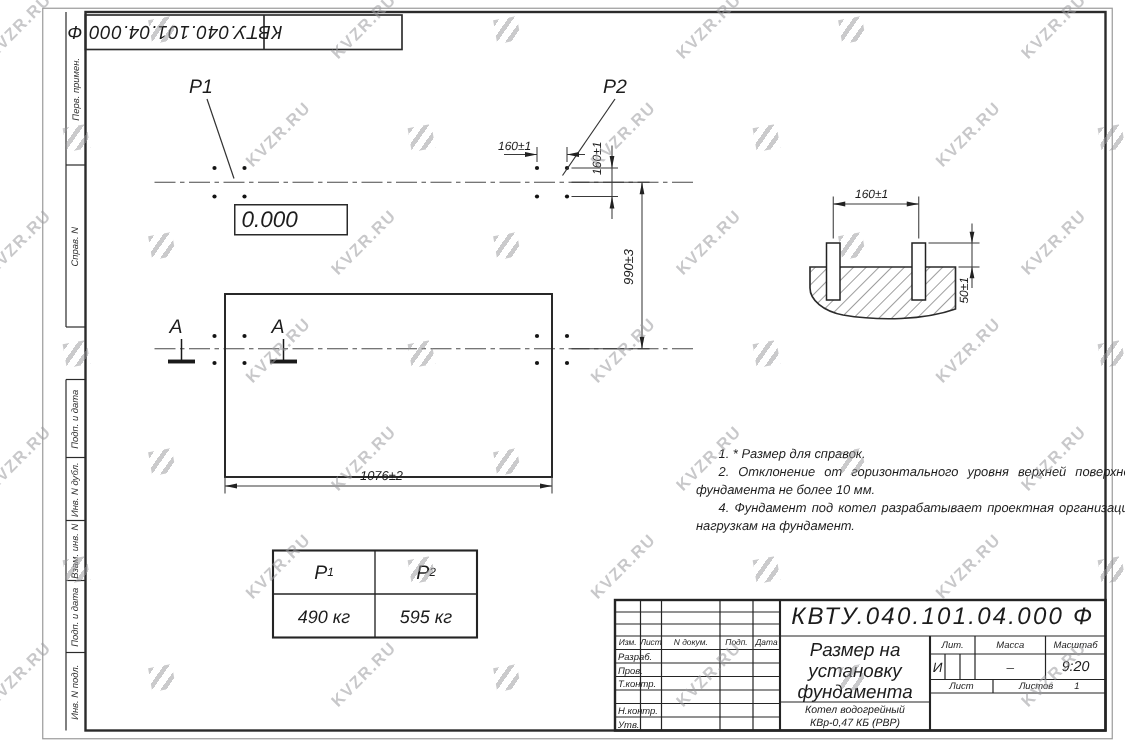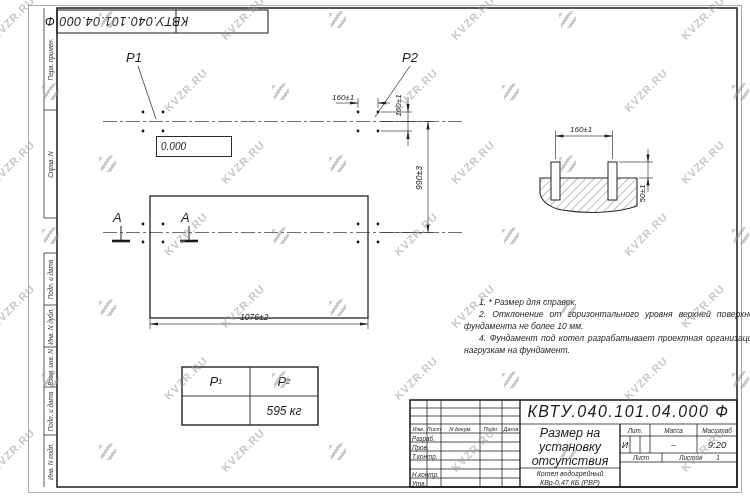--- a/index.html
+++ b/index.html
@@ -210,21 +210,21 @@
     </div>
   <div class="sidecell" style="top:387px;height:48px;">
       <span>Подп. и дата</span>
     </div>
   <div class="sidecell" style="top:435px;height:52px;">
       <span>Инв. N подл.</span>
     </div>
 
   <div class="txt" style="left:126px;top:50px;font-size:13px;">P1</div>
   <div class="txt" style="left:402px;top:50px;font-size:13px;">P2</div>
-  <div class="elev-box" style="left:156px;top:136px;width:70px;height:19px;font-size:10px;">0.000</div>
+  <div class="elev-box" style="left:156px;top:136px;width:70px;height:19px;font-size:15px;">0.000</div>
   <div class="txt" style="left:332px;top:93px;font-size:8px;">160±1</div>
   <div class="vwrap" style="left:392px;top:85px;width:12px;height:40px;">
       <span style="font-size:8px;">160±1</span>
     </div>
   <div class="txt" style="left:240px;top:312px;font-size:8.6px;">1076±2</div>
   <div class="vwrap" style="left:413px;top:155px;width:12px;height:45px;">
       <span style="font-size:8.6px;">990±3</span>
     </div>
   <div class="txt" style="left:113px;top:210px;font-size:13px;">A</div>
   <div class="txt" style="left:181px;top:210px;font-size:13px;">A</div>
@@ -241,39 +241,40 @@
   </div>
 
   <div class="txt ctr" style="left:182px;top:368px;width:68px;height:27px;font-size:13px;">
     <span>P</span>
       <sub style="font-size:8px;">1</sub>
   </div>
   <div class="txt ctr" style="left:250px;top:368px;width:68px;height:27px;font-size:13px;">
     <span>P</span>
       <sub style="font-size:8px;">2</sub>
   </div>
+  <div class="txt ctr" style="left:182px;top:397px;width:68px;height:27px;font-size:12px;">490 кг</div>
   <div class="txt ctr" style="left:250px;top:397px;width:68px;height:27px;font-size:12px;font-style:italic;">595 кг</div>
 
   <div class="txt ctr" style="left:522px;top:402px;width:213px;height:20px;font-size:16px;letter-spacing:1.5px;">КВТУ.040.101.04.000  Ф</div>
 
   <div class="txt ctr" style="left:410px;top:424px;width:17px;height:9px;font-size:5.6px;">Изм.</div>
   <div class="txt ctr" style="left:427px;top:424px;width:14px;height:9px;font-size:5.6px;">Лист</div>
   <div class="txt ctr" style="left:441px;top:424px;width:39px;height:9px;font-size:5.6px;">N докум.</div>
   <div class="txt ctr" style="left:480px;top:424px;width:22px;height:9px;font-size:5.6px;">Подп.</div>
   <div class="txt ctr" style="left:502px;top:424px;width:18px;height:9px;font-size:5.6px;">Дата</div>
 
   <div class="txt" style="left:412px;top:434.5px;font-size:6.3px;">Разраб.</div>
   <div class="txt" style="left:412px;top:443.5px;font-size:6.3px;">Пров.</div>
   <div class="txt" style="left:412px;top:452.5px;font-size:6.3px;">Т.контр.</div>
   <div class="txt" style="left:412px;top:470.5px;font-size:6.3px;">Н.контр.</div>
   <div class="txt" style="left:412px;top:479.5px;font-size:6.3px;">Утв.</div>
 
   <div class="txt ctr" style="left:520px;top:426px;width:100px;height:14px;font-size:12.5px;">Размер на</div>
   <div class="txt ctr" style="left:520px;top:440px;width:100px;height:14px;font-size:12.5px;">установку</div>
-  <div class="txt ctr" style="left:520px;top:454px;width:100px;height:14px;font-size:12.5px;">отсутствия</div>
+  <div class="txt ctr" style="left:520px;top:454px;width:100px;height:14px;font-size:12.5px;">фундамента</div>
   <div class="txt ctr" style="left:520px;top:469px;width:100px;height:9px;font-size:7px;">Котел водогрейный</div>
   <div class="txt ctr" style="left:520px;top:477.5px;width:100px;height:9px;font-size:7px;">КВр-0,47 КБ (РВР)</div>
 
   <div class="txt ctr" style="left:620px;top:425px;width:30px;height:10px;font-size:6.3px;">Лит.</div>
   <div class="txt ctr" style="left:650px;top:425px;width:47px;height:10px;font-size:6.3px;">Масса</div>
   <div class="txt ctr" style="left:697px;top:425px;width:40px;height:10px;font-size:6.3px;">Масштаб</div>
   <div class="txt ctr" style="left:620px;top:437px;width:10px;height:15px;font-size:9px;">И</div>
   <div class="txt ctr" style="left:650px;top:437px;width:47px;height:15px;font-size:9px;">–</div>
   <div class="txt ctr" style="left:697px;top:437px;width:40px;height:15px;font-size:9.5px;">9:20</div>
 

